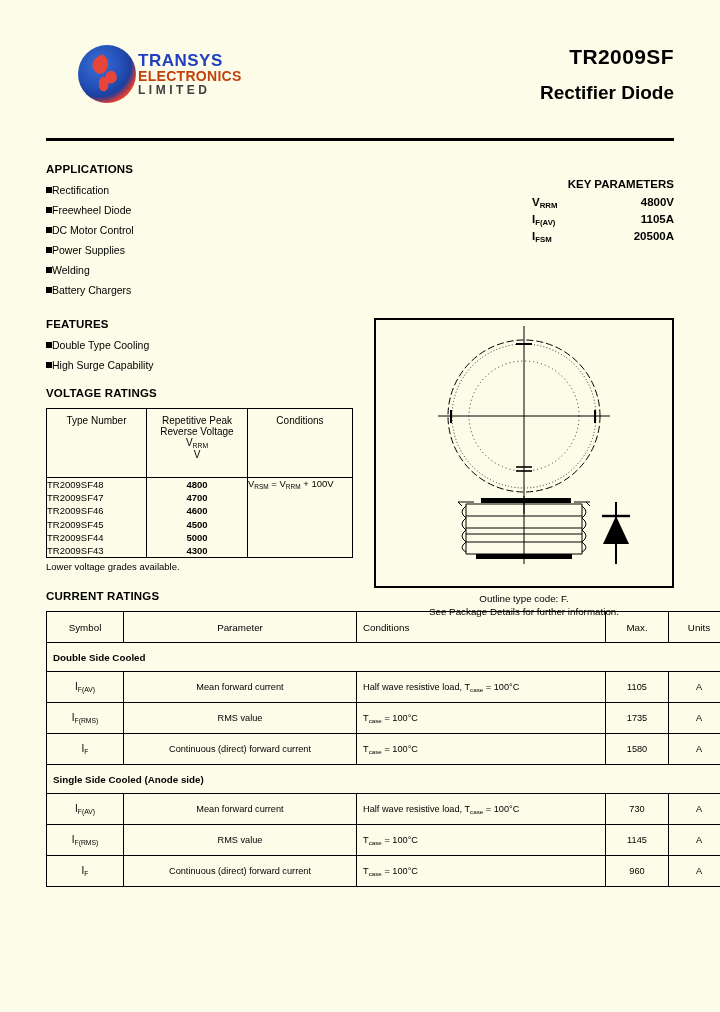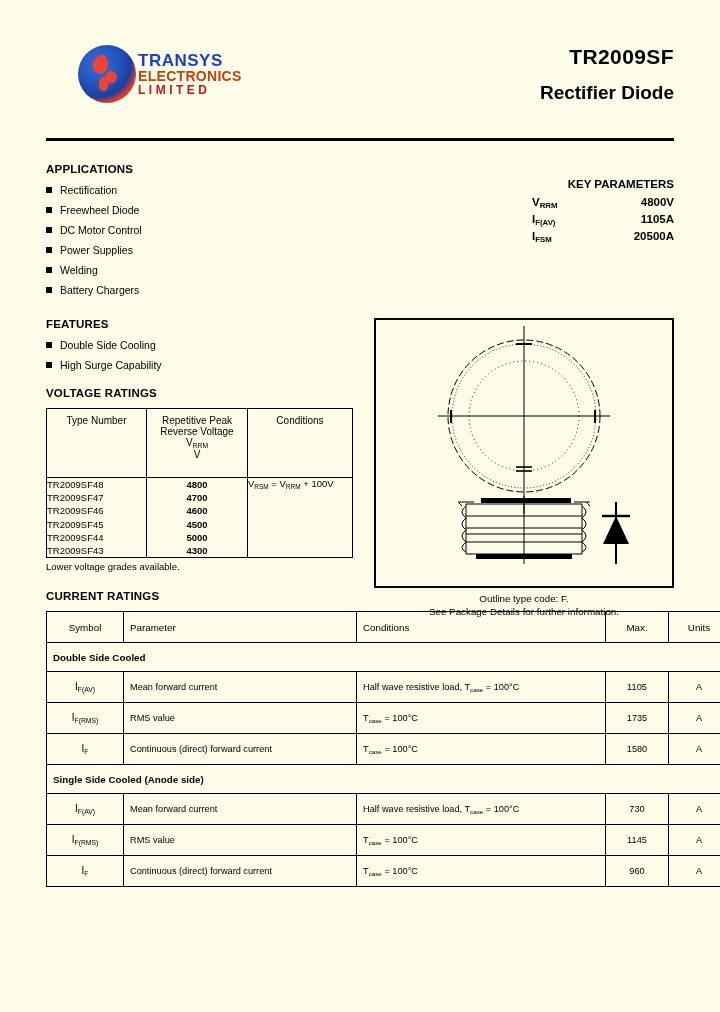--- a/index.html
+++ b/index.html
@@ -68,21 +68,21 @@
   }
   .logo-text .l2 {
     font-size: 14px;
     font-weight: bold;
     color: #c2410c;
     letter-spacing: 0.3px;
   }
   .logo-text .l3 {
     font-size: 12px;
     font-weight: bold;
-    color: #b91c1c;
+    color: #404040;
     letter-spacing: 3.5px;
   }
   .title-block {
     text-align: right;
   }
   .doc-title {
     font-size: 21px;
     font-weight: bold;
     letter-spacing: 0.4px;
   }
@@ -108,21 +108,20 @@
   ul.bullets {
     list-style: none;
     margin: 0;
     padding: 0;
   }
   ul.bullets li {
     font-size: 10.5px;
     margin-bottom: 8px;
     display: flex;
     align-items: center;
-    gap: 8px;
   }
   .sq {
     width: 6px;
     height: 6px;
     background: #000;
     display: inline-block;
     flex: none;
   }
 
   
@@ -250,21 +249,21 @@
   table.cr th, table.cr td {
     border: 1.4px solid #000;
     padding: 0 6px;
   }
   table.cr th {
     font-weight: normal;
     font-size: 9.8px;
     height: 30px;
   }
   .c-sym   { width: 64px; text-align: center; }
-  .c-param { width: 220px; text-align: left; }
+  .c-param { width: 220px; text-align: center; }
   .c-cond  { width: 236px; text-align: left; }
   .c-max   { width: 50px; text-align: center; }
   .c-units { width: 48px; text-align: center; }
   .cr-section td {
     height: 28px;
     font-weight: bold;
     font-size: 9.8px;
     text-align: left;
   }
   .cr-row td {
@@ -340,21 +339,21 @@
       </div>
     </div>
   </div>
 
   <div class="top-area features">
     <div class="col-left">
       <h2 class="sec">FEATURES</h2>
       <ul class="bullets">
         <li>
             <span class="sq"></span>
-            <span>Double Side Cooling</span>
+            <span>Double Type Cooling</span>
           </li>
         <li>
             <span class="sq"></span>
             <span>High Surge Capability</span>
           </li>
       </ul>
 
       <div class="vr-wrap">
         <h2 class="sec" style="margin-top:16px">VOLTAGE RATINGS</h2>
         <table class="vr">

